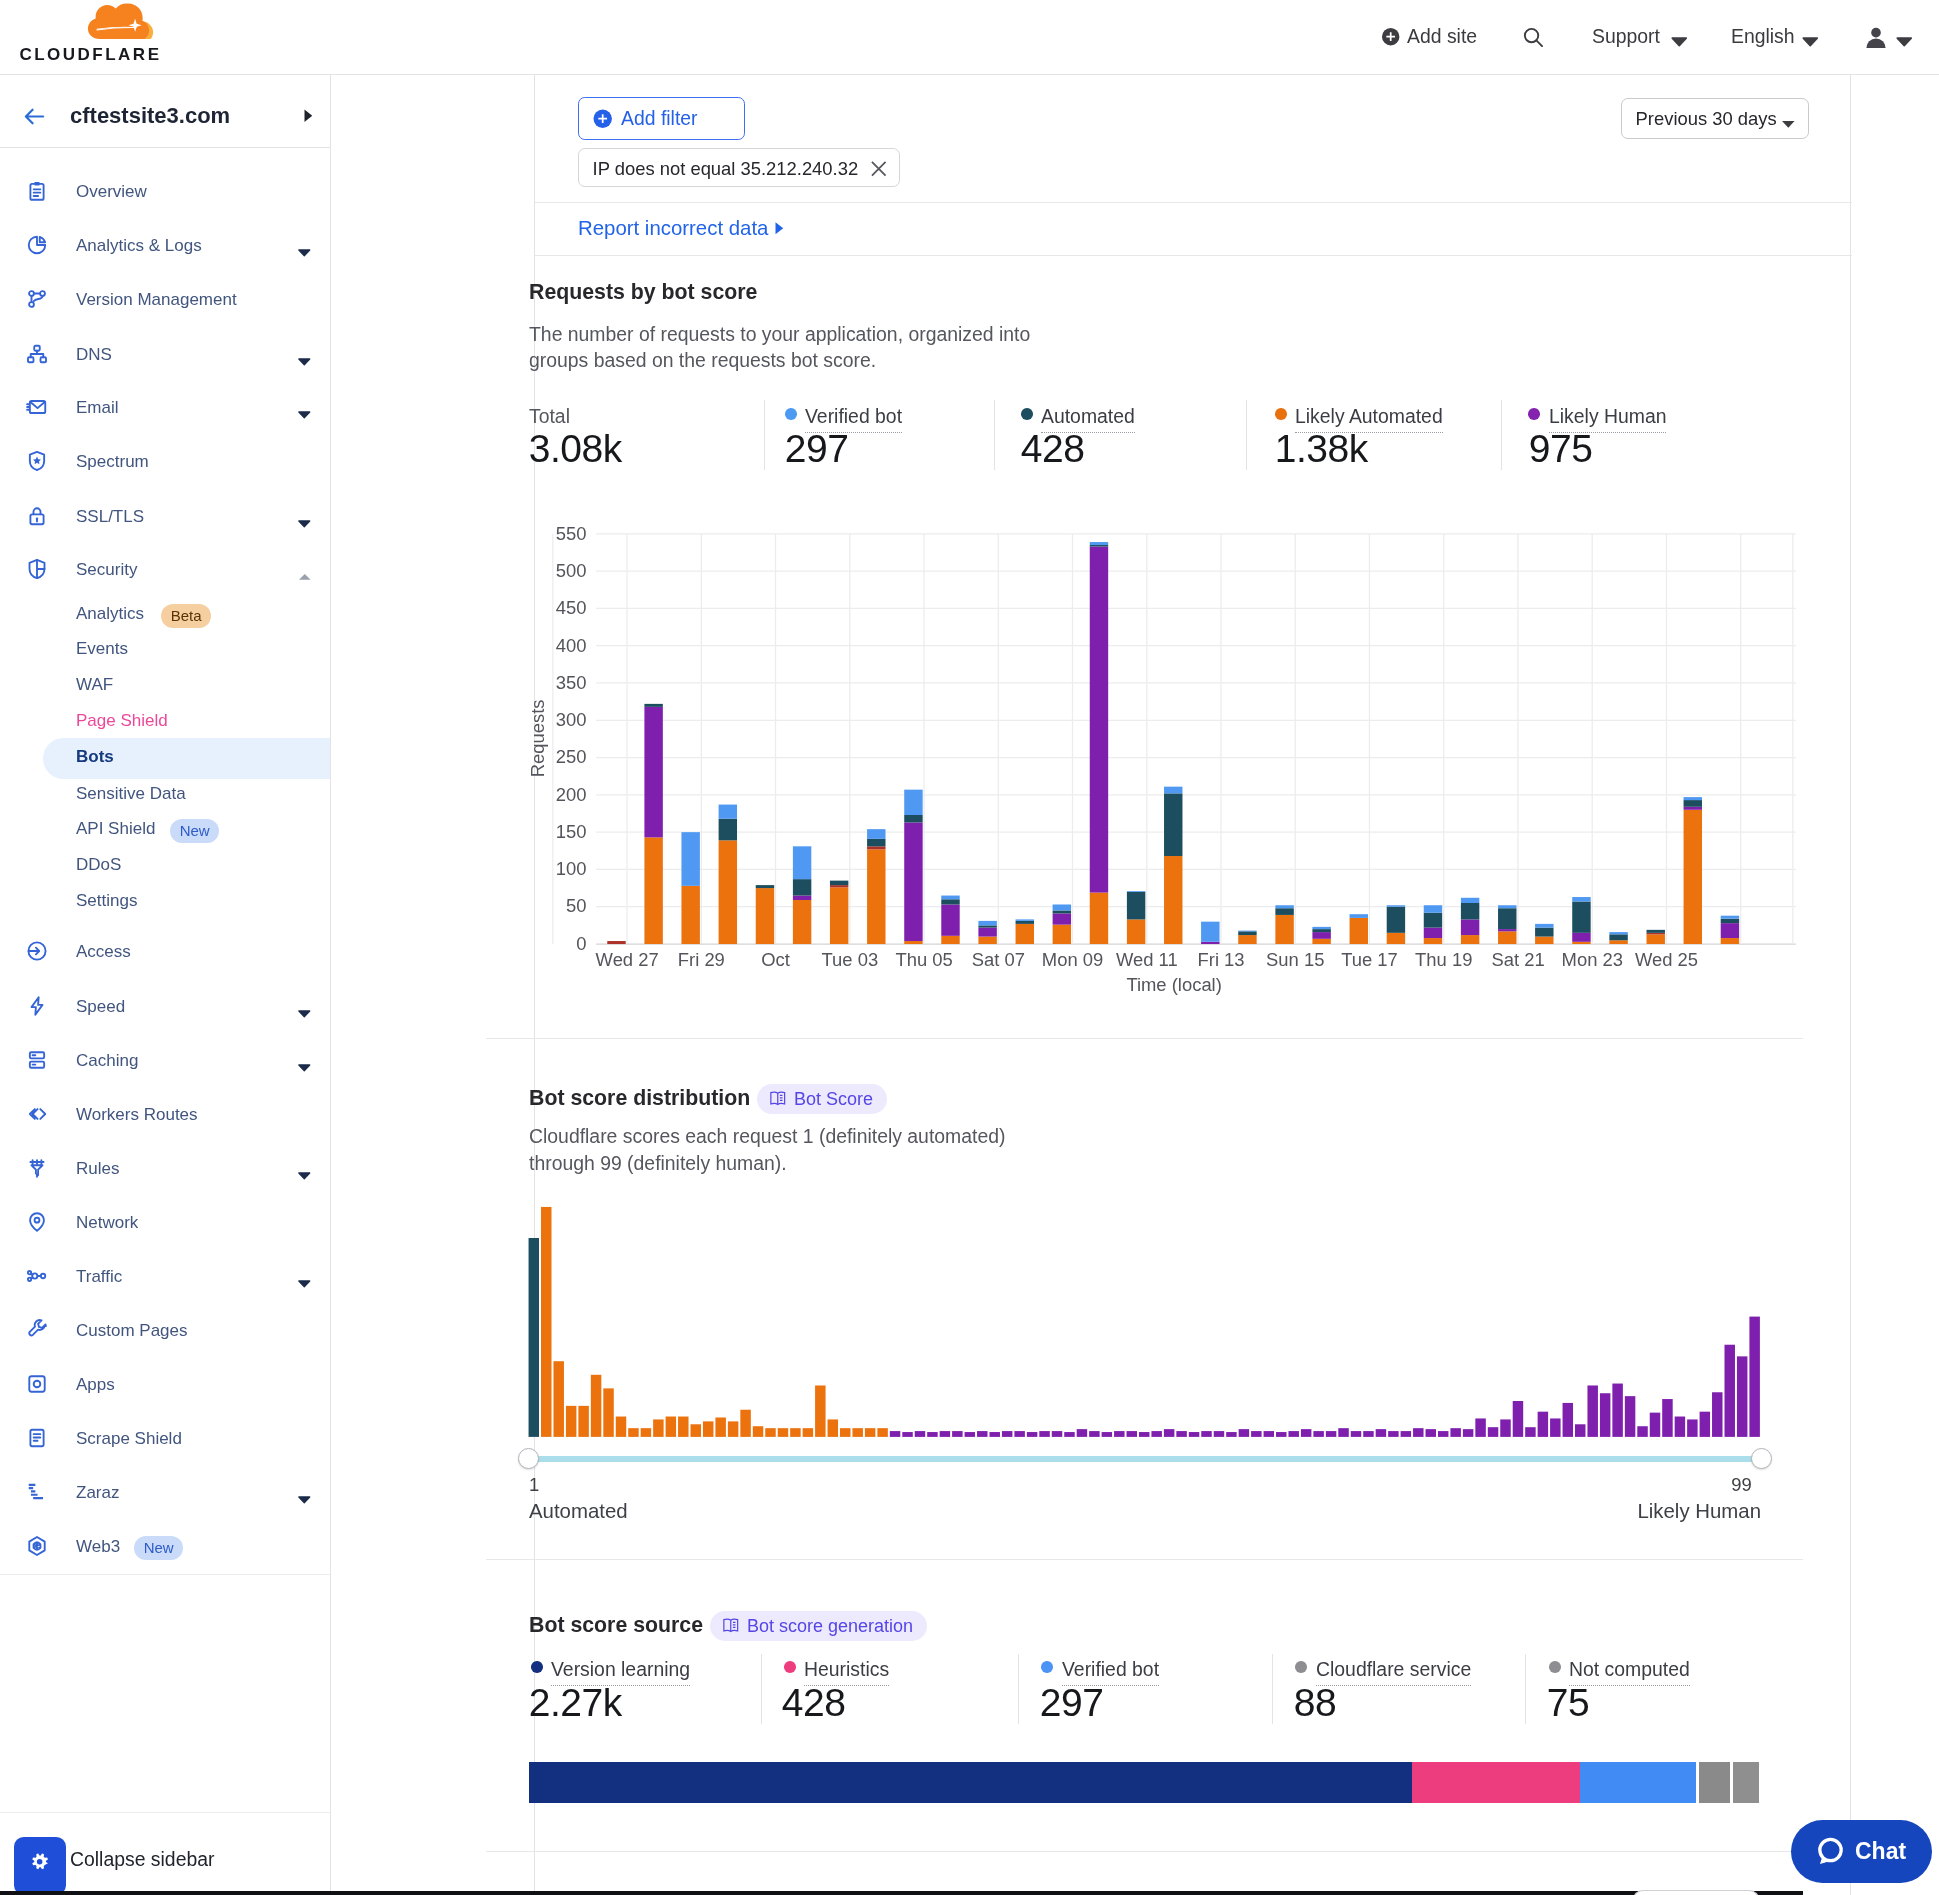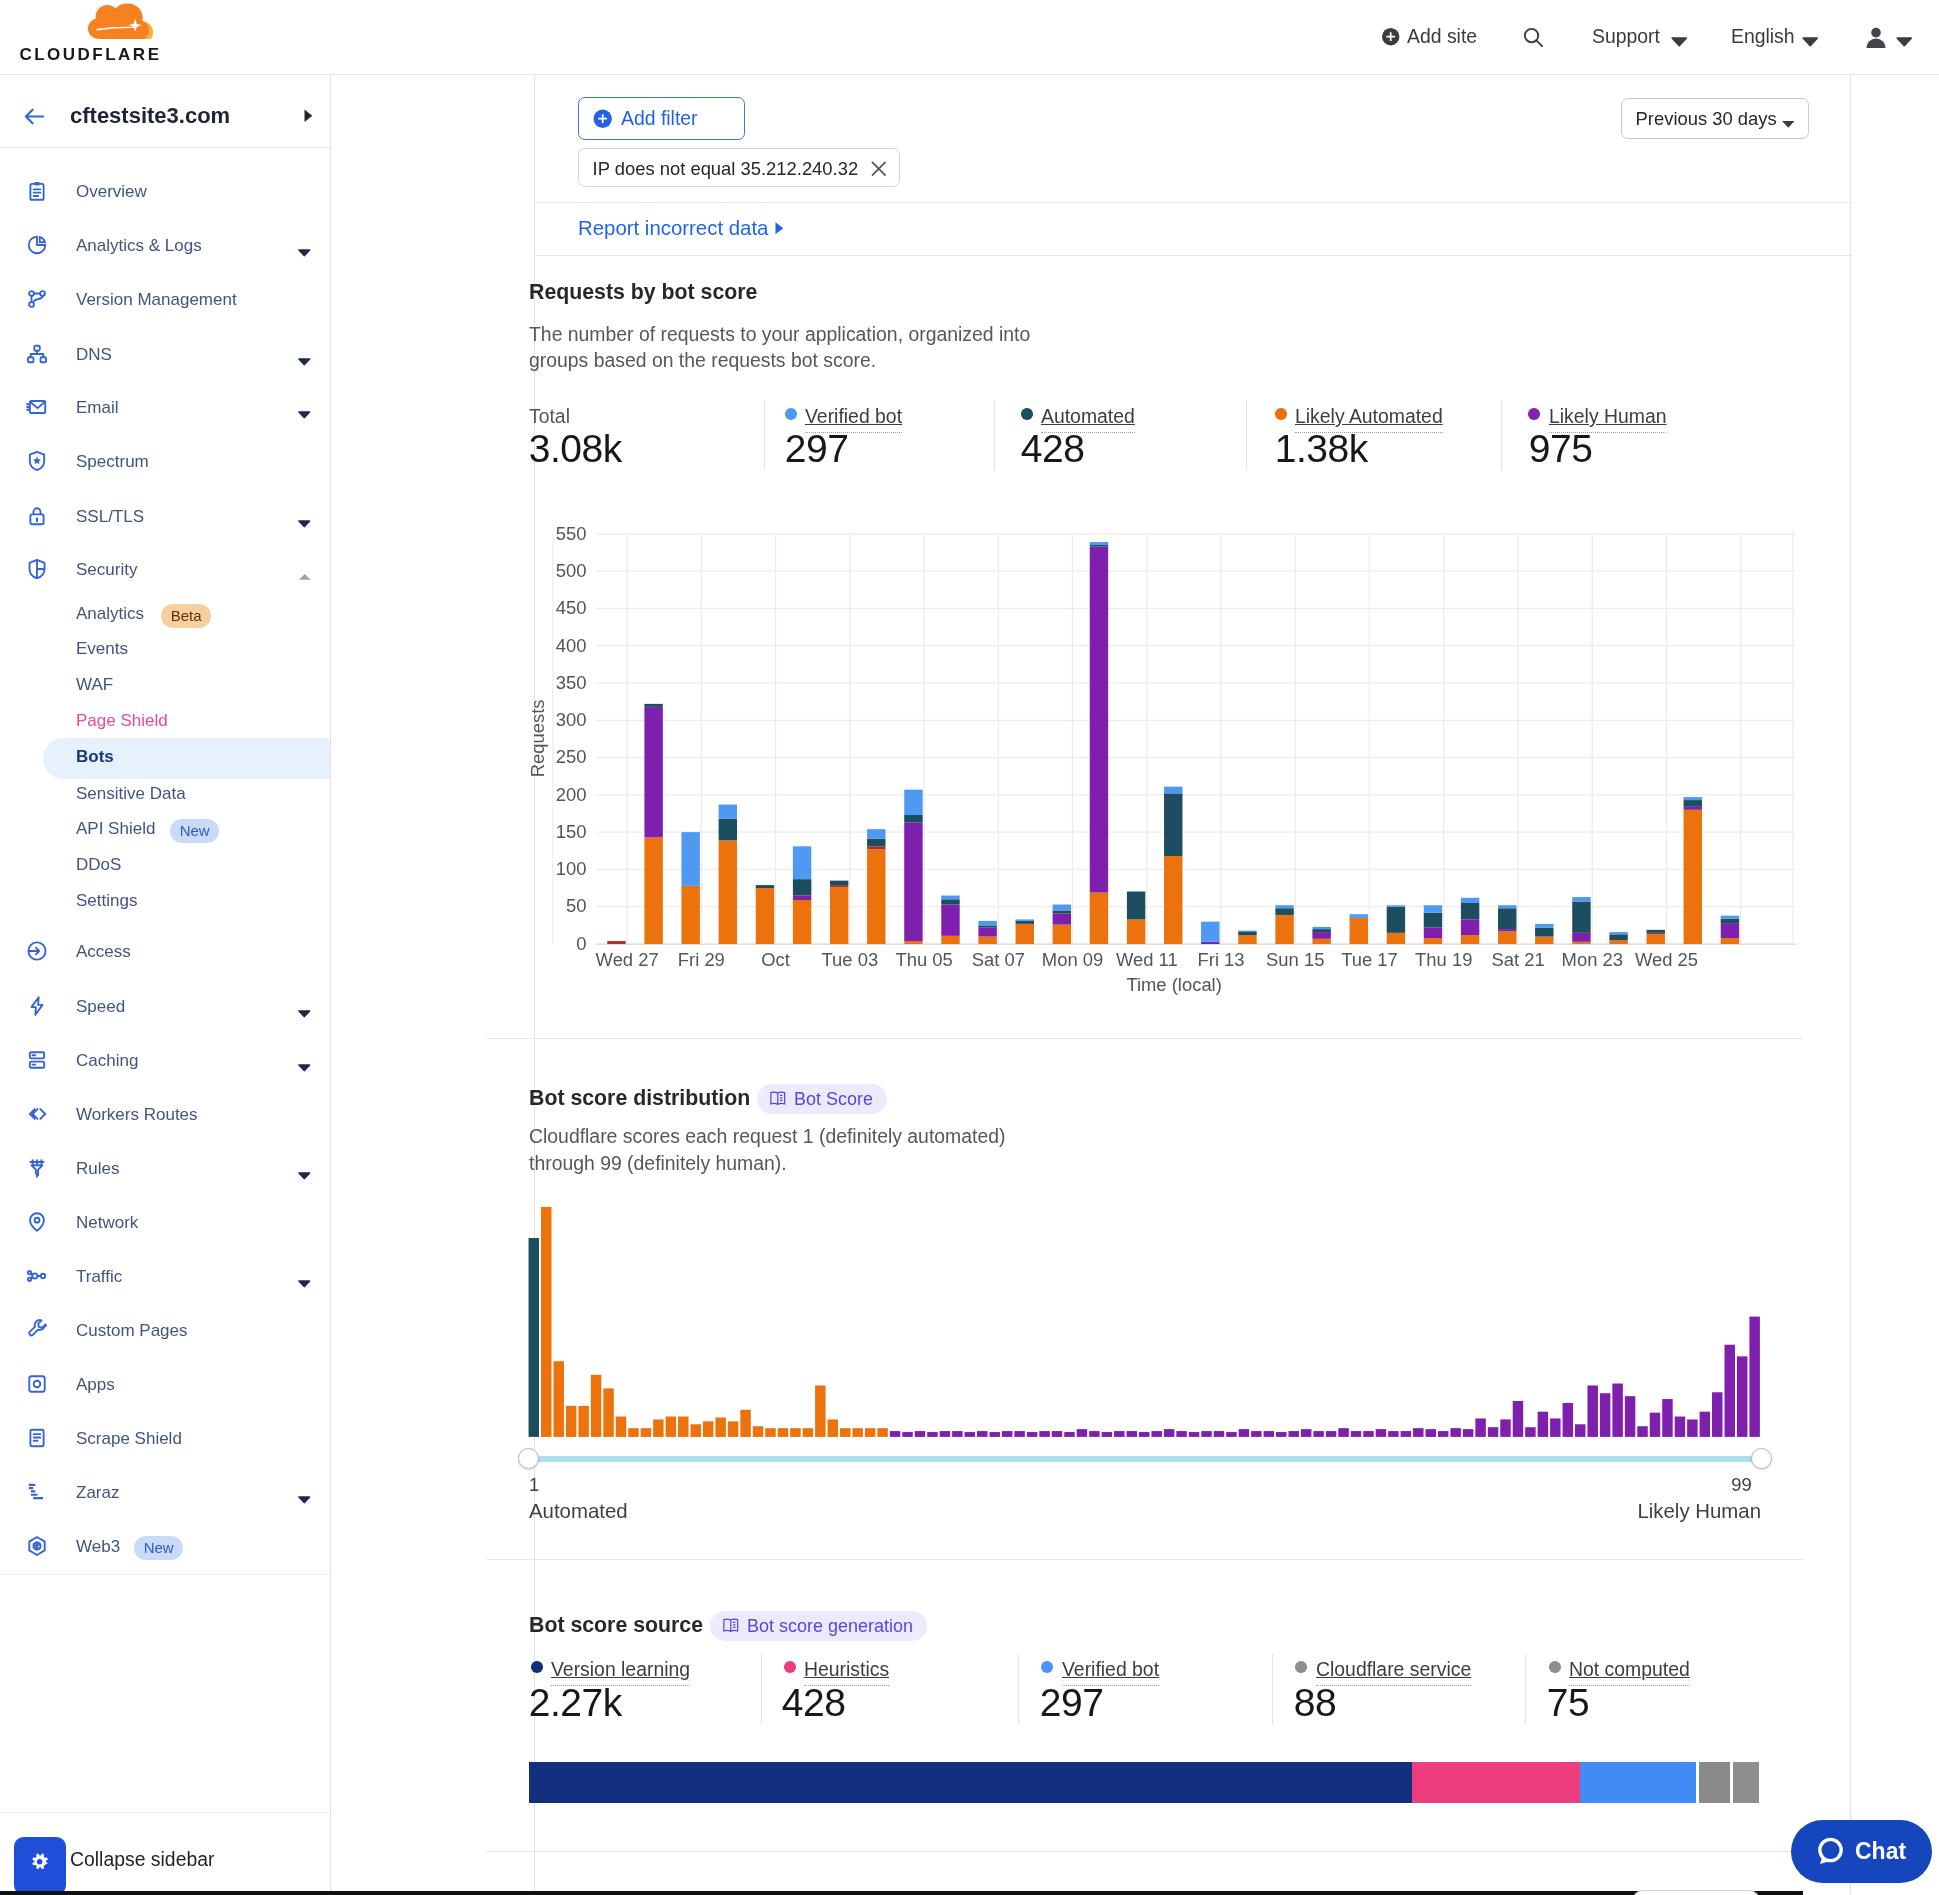--- a/index.html
+++ b/index.html
@@ -7,21 +7,21 @@
 .hitem { position:absolute; top:25px; font-size:19.4px; color:#3a3a3f; }
 #sidebar { position:absolute; left:0; top:0; width:331px; height:1895px; background:#fff; border-right:1px solid #e3e3e6; z-index:2; }
 .nrow { position:absolute; left:0; width:330px; height:29px; }
 .nico { position:absolute; left:26px; top:1px; }
 .nlab { position:absolute; left:76px; top:2.9px; font-size:17px; color:#41557f; }
 .ncar { position:absolute; left:298px; top:9.7px; }
 .badge { position:absolute; height:24px; border-radius:12.6px; font-size:15px; padding:2.9px 9.7px 0; }
 #card { position:absolute; left:486px; top:75px; width:1317px; height:1820px; background:#fff; border-left:1px solid #e3e3e6; border-right:1px solid #e3e3e6;margin-left:48px; }
 .hr { position:absolute; left:0; width:1317px; height:1px; background:#e8e8ea; }
 .hr2 { position:absolute; left:486px; width:1317px; height:1px; background:#e8e8ea; }
-.leglab { position:absolute; font-size:19.4px; color:#3c3d44; border-bottom:1.9px dotted #9a9aa3; padding-bottom:3.9px;text-decoration:underline; }
+.leglab { position:absolute; font-size:19.4px; color:#3c3d44; border-bottom:1.9px dotted #9a9aa3; padding-bottom:3.9px; }
 .legval { position:absolute; font-size:39px; font-weight:400; color:#17181c; letter-spacing:-0.5px; padding-left:7.8px; }
 </style></head>
 <body>
 <div id="header">
     <svg style="position:absolute;left:85px;top:1.9px" width="72" height="43" viewBox="0 0 74 44">
 <path d="M59 20 a11 11 0 0 1 11 11 c0 2.6-.9 5-2.4 6.9 H52 V27 a11 11 0 0 1 7-7 Z" fill="#faae40"></path>
 <path d="M15 38 C8 38 3 33.5 3 27.5 c0-5 3.4-9.2 8-10.6 -.1-.6-.1-1.2-.1-1.8 0-6.6 5.4-12 12-12 3.4 0 6.4 1.4 8.6 3.6 A14.8 14.8 0 0 1 44.5 1.5 c8.2 0 14.8 6.6 14.8 14.8 0 1-.1 2-.3 3 A10.5 10.5 0 0 1 61 38 Z" fill="#f6821f"></path>
 <path d="M12 28.5 C22 26.5 38 25.5 52 25.8 L54 26 C42 24.5 26 25.5 12 27.5 Z" fill="#fff"></path>
 <path d="M51.5 17 l1.6 5.2 5.2 1.6 -5.2 1.6 -1.6 5.2 -1.6 -5.2 -5.2 -1.6 5.2 -1.6 Z" fill="#fff"></path>
 <path d="M12 28.2 C26 25.9 40 25.3 53 25.6 L53 26.6 C40 26.3 26 27 12 29.2 Z" fill="#fff"></path>

